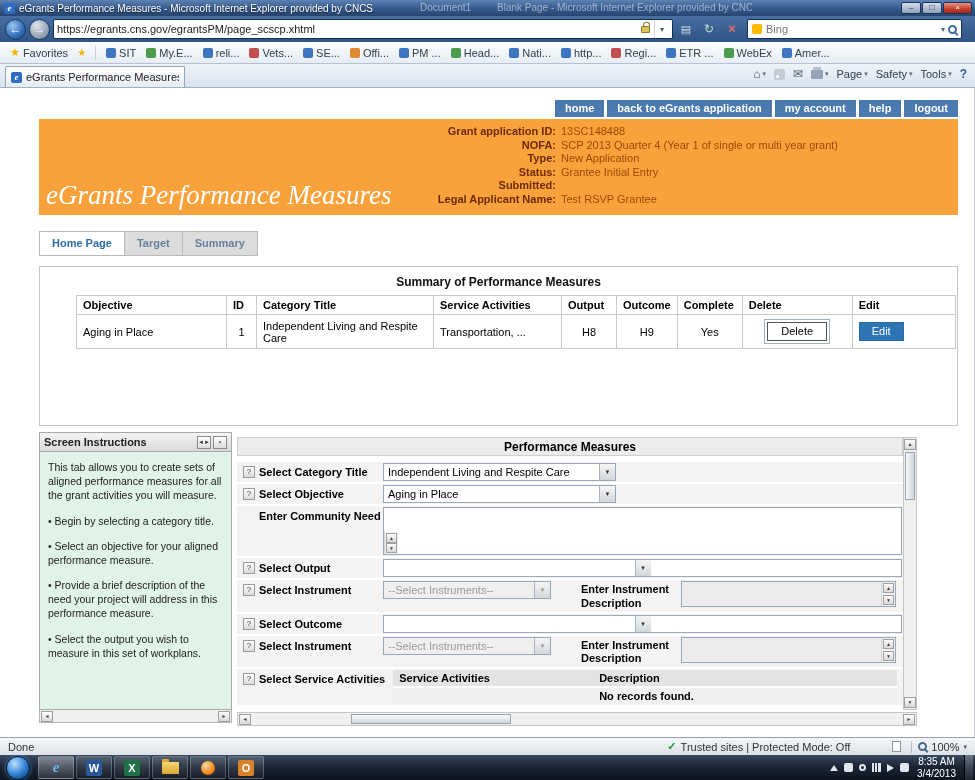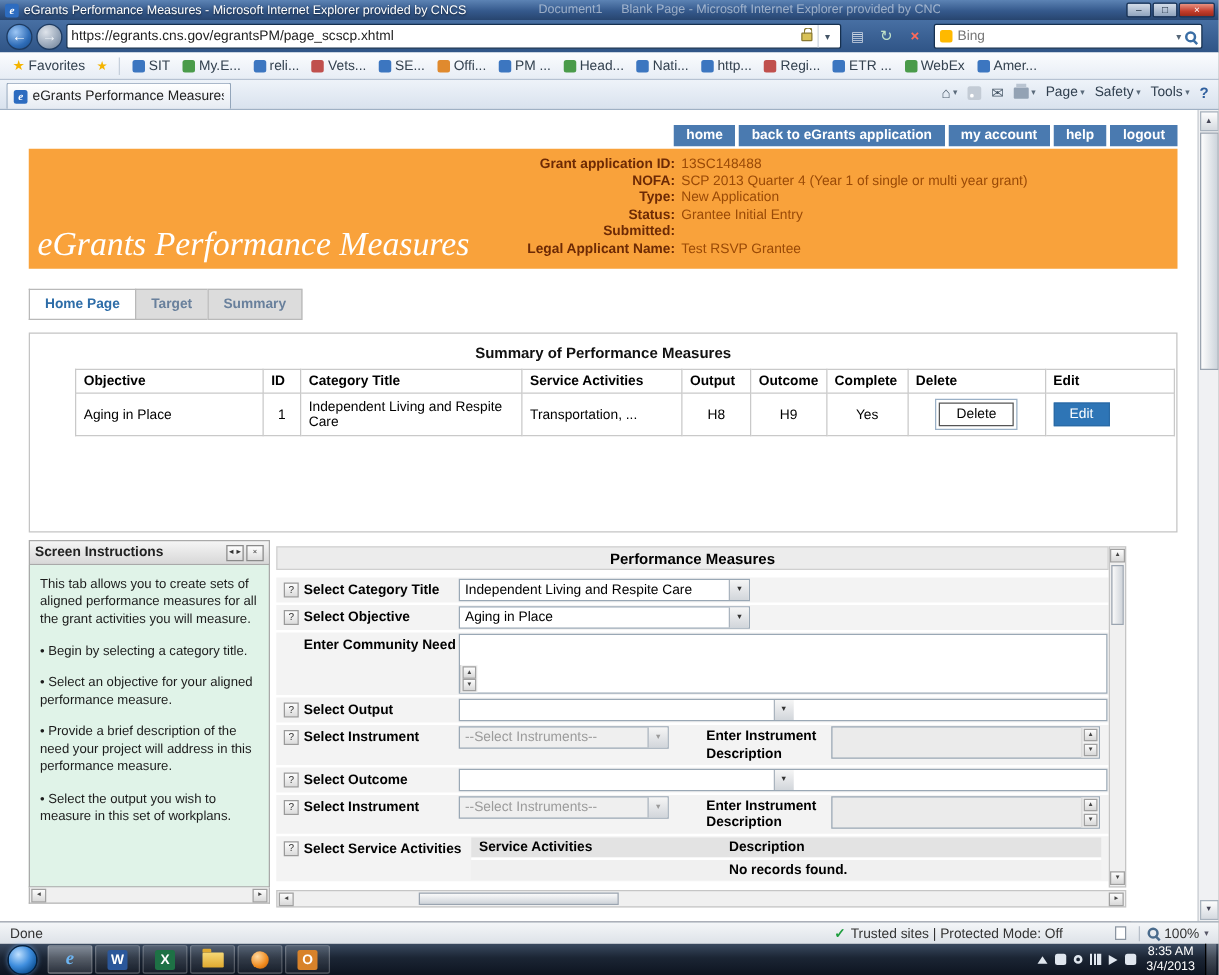--- a/index.html
+++ b/index.html
@@ -8,21 +8,21 @@
             background: #fff; font-family: "Liberation Sans", sans-serif; font-size: 11px; }
 
   
   .titlebar { position: absolute; left:0; top:0; width:100%; height:16px;
               background: linear-gradient(#5c83b4,#35598c 55%,#27456f);
               display:flex; align-items:center; padding:0 4px; color:#fff; }
   .win-ico { width:11px; height:11px; border-radius:2px; background:#2d6cc0; color:#fff;
              font:italic bold 9px/11px "Liberation Serif",serif; text-align:center; margin-right:4px; flex:none;}
   .win-title { font-size:10px; white-space:nowrap; text-shadow:0 1px 2px rgba(0,0,0,.7); }
   .ghost { position:absolute; top:2px; font-size:10px; color:rgba(255,255,255,.5); white-space:nowrap; overflow:hidden; }
-  .ghost1 { left:420px; width:62px;text-align:right; }
+  .ghost1 { left:420px; width:62px; }
   .ghost2 { left:497px; width:255px; }
   .win-btns { position:absolute; right:3px; top:2px; display:flex; gap:1px; }
   .wbtn { width:20px; height:12px; border:1px solid #1a3355; border-radius:2px;
           background:linear-gradient(#d4dde9,#8fa3bd); color:#123; font-size:8px; line-height:10px; text-align:center; }
   .wbtn.close { width:29px; background:linear-gradient(#ea9484,#c43d2c 60%,#9c2a1a); color:#fff; }
 
   
   .addressbar { position:absolute; top:16px; height:26px; width:100%;
                 background:linear-gradient(#476f a 0,#476fa3,#2f5486); background:linear-gradient(#476fa3,#2f5486);
                 display:flex; align-items:center; padding:0 5px; gap:3px; }
@@ -79,21 +79,21 @@
   .cmd-glyph { font-size:12px; color:#4a5a6a; }
   .cmd-glyph.help { font-weight:bold; color:#2f5f9e; }
   .cmd-caret { font-size:7px; color:#5a6a7a; }
   .cmd-text { font-size:11px; }
   .feed-ico { width:11px; height:11px; border-radius:2px; background:#c3cbd5; position:relative; }
   .feed-ico::after { content:""; position:absolute; left:2px; bottom:2px; width:3px; height:3px; border-radius:50%; background:#fff; }
   .print-ico { width:12px; height:9px; background:#93a2b4; border-radius:1px; position:relative; }
   .print-ico::before { content:""; position:absolute; top:-3px; left:2px; width:8px; height:3px; background:#b9c4d1; }
 
   
-  .viewport { position:absolute; top:88px; left:0; width:905px; height:649px; background:#7f1d1d; }
+  .viewport { position:absolute; top:88px; left:16px; width:905px; height:649px; background:#7f1d1d; }
   .page { position:absolute; left:0; top:0; width:958px; height:649px; background:#fff; overflow:hidden; }
 
   .site-nav { position:absolute; top:12px; right:16px; display:flex; gap:3px; }
   .navbtn { background:#4a7ab0; color:#fff; font-weight:bold; font-size:11px; padding:2px 10px 3px; white-space:nowrap; cursor:pointer; }
 
   .banner { position:absolute; left:23px; top:31px; width:919px; height:96px; background:#f9a23b; }
   .logo { position:absolute; left:4px; top:5px; width:88px; height:50px; background:#fff; padding:2px 3px; }
   .logo-l1 { font-size:6px; color:#555; }
   .logo-l2 { font-family:"Liberation Serif",serif; font-weight:bold; color:#1b3a6b; font-size:10.5px; line-height:1.08; }
   .flag { display:inline-block; width:20px; height:9px; margin-left:2px; vertical-align:middle; position:relative;

